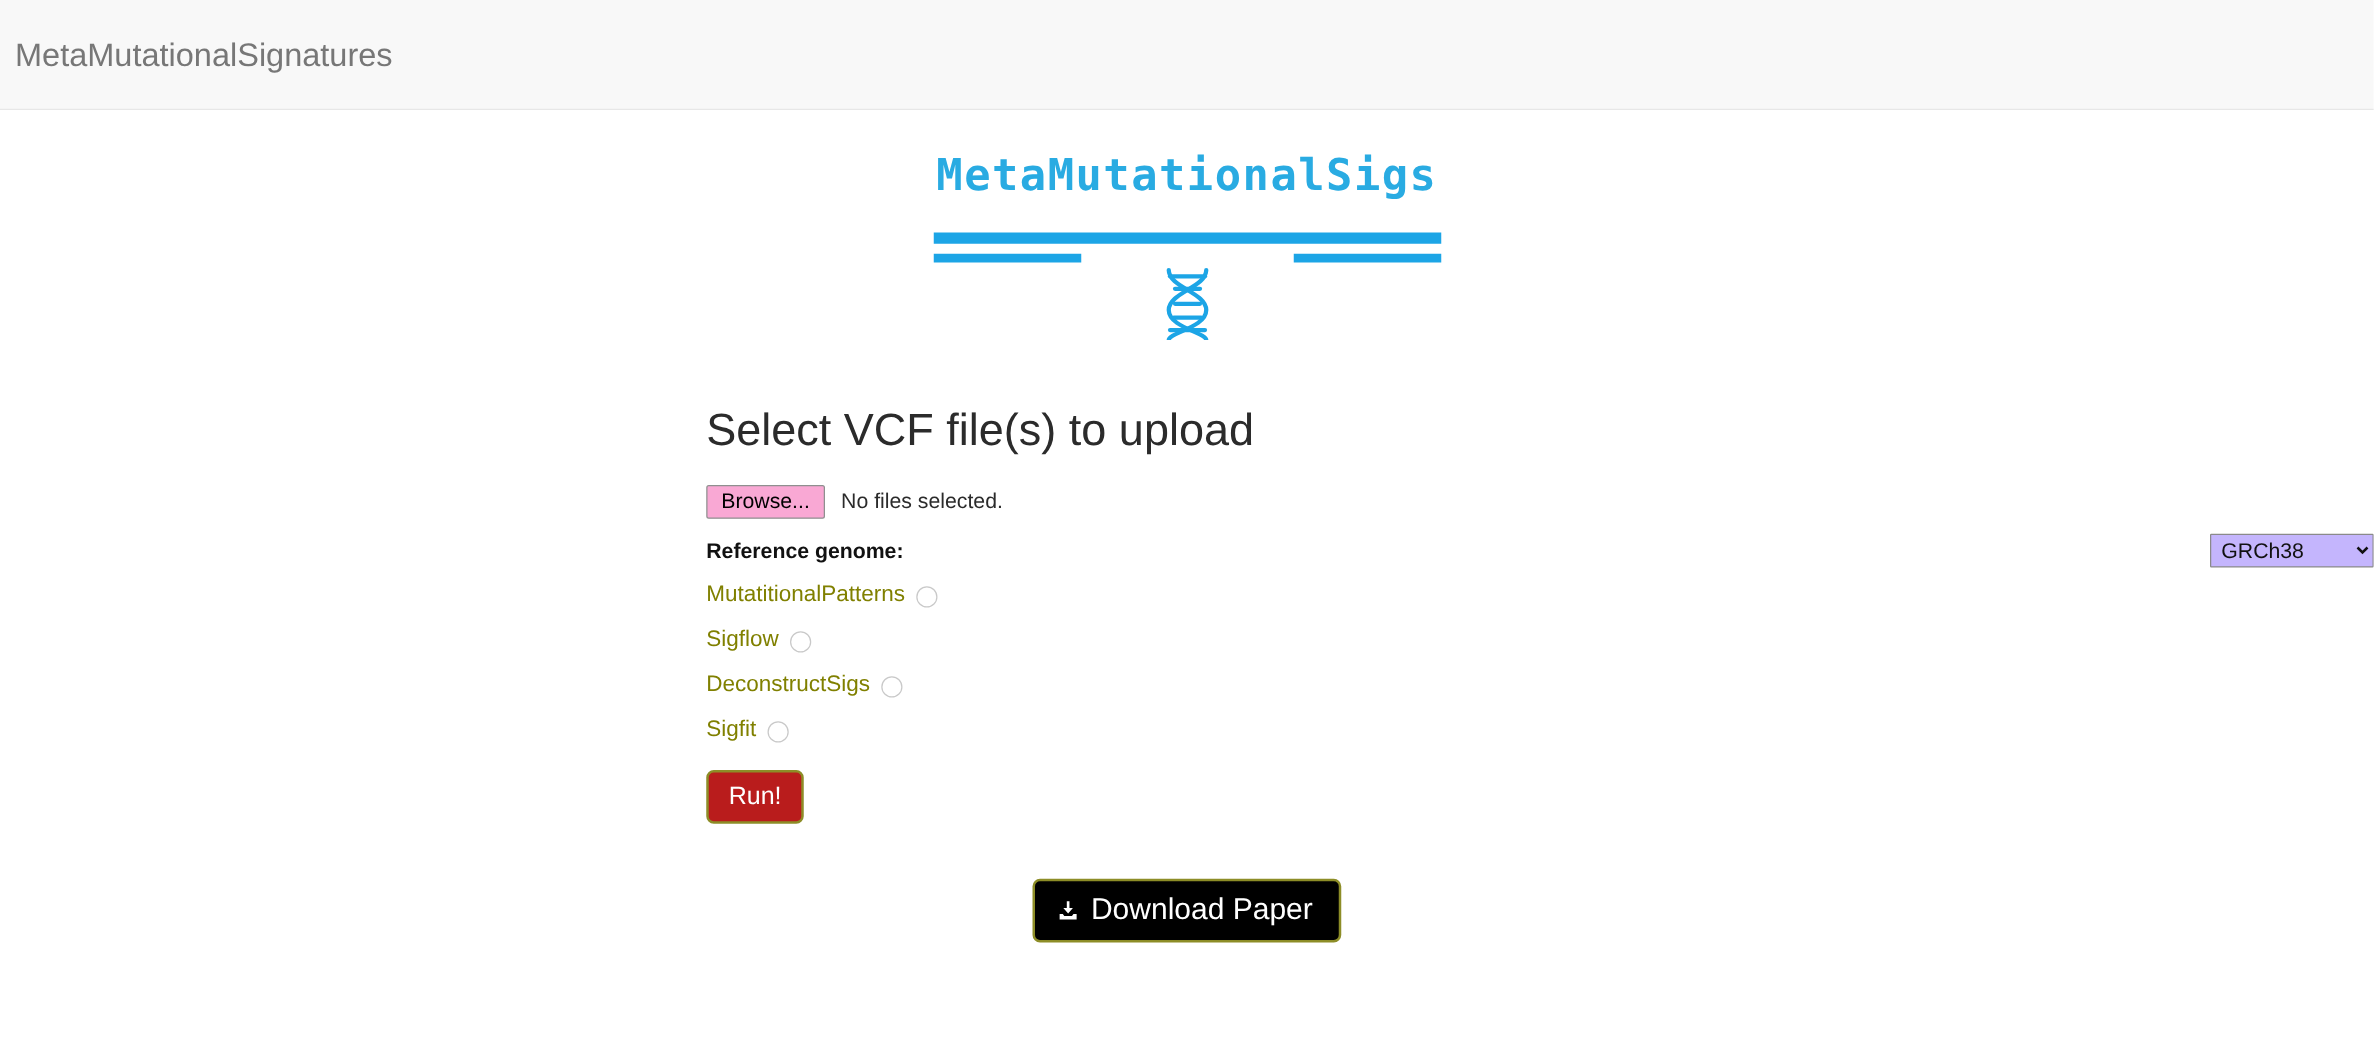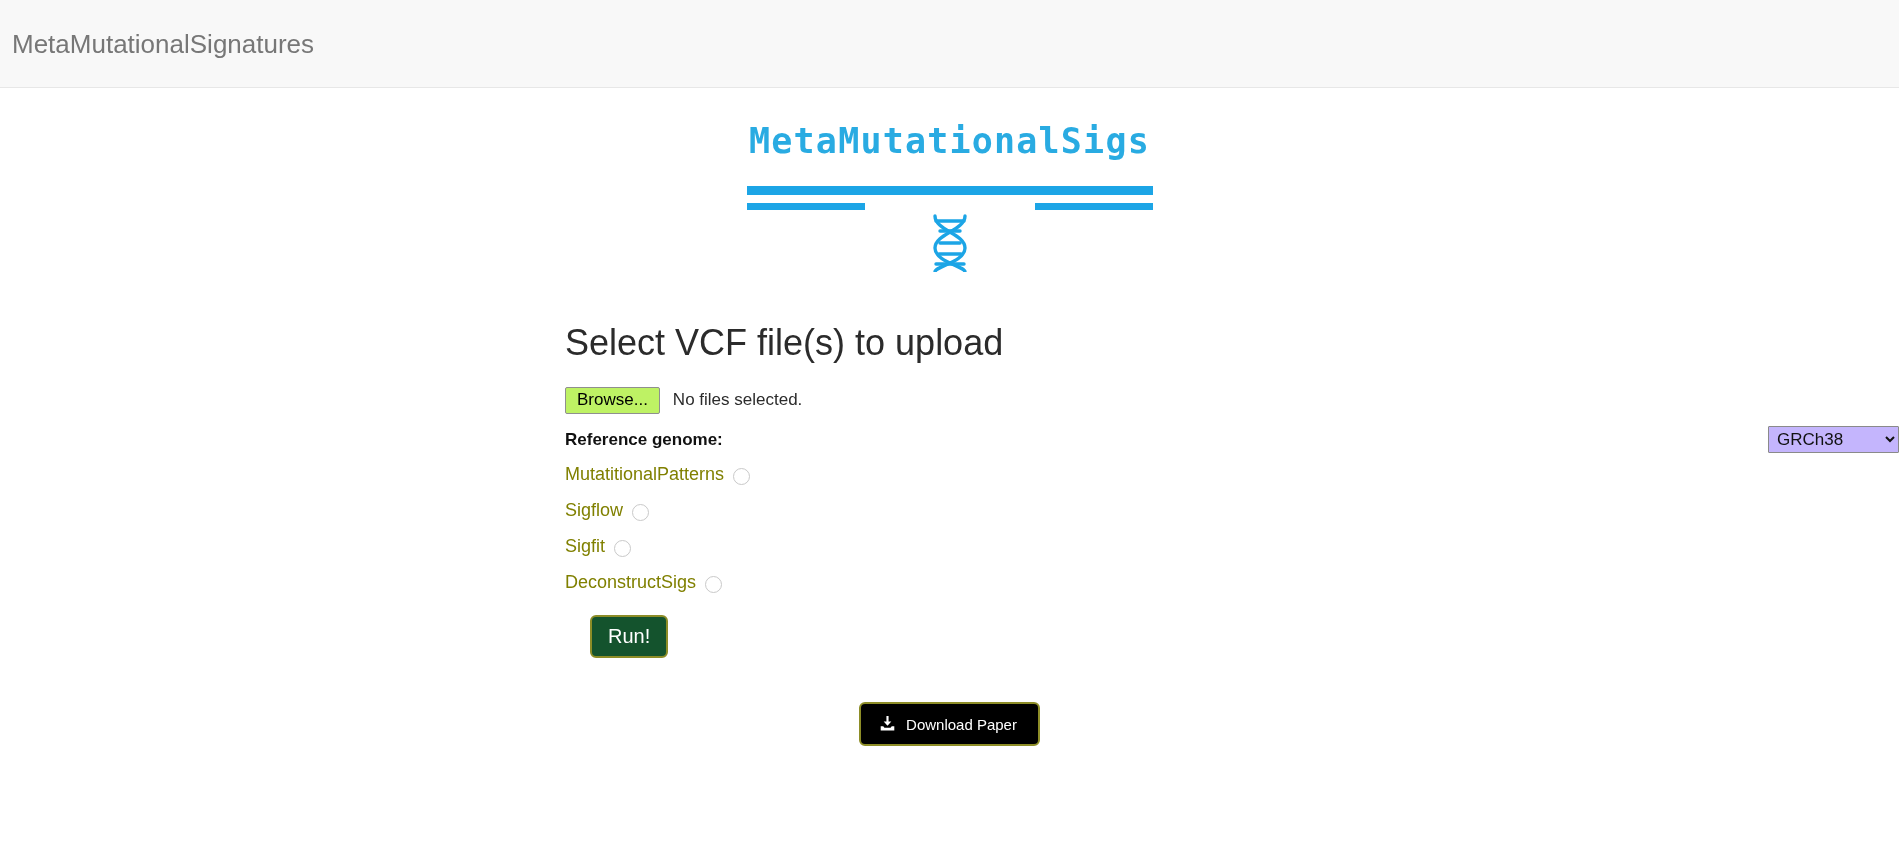--- a/index.html
+++ b/index.html
@@ -100,21 +100,21 @@
   }
   .file-row {
     display: flex;
     align-items: center;
     margin-bottom: 12px;
   }
   .browse-btn {
     font-family: "Liberation Sans", sans-serif;
     font-size: 17px;
     color: #000000;
-    background: #bef264;
+    background: #f9a8d4;
     border: 1px solid #8f8f8f;
     border-radius: 2px;
     padding: 3px 11px 4px 11px;
     line-height: 1.1;
     cursor: pointer;
   }
   .file-status {
     font-size: 17px;
     color: #2b2b2b;
     margin-left: 13px;
@@ -166,46 +166,45 @@
     margin-top: 4px;
     cursor: pointer;
     flex: 0 0 auto;
   }
 
   .run-wrap { margin-top: 22px; }
   .run-btn {
     font-family: "Liberation Sans", sans-serif;
     font-size: 20px;
     color: #ffffff;
-    background: #14532d;
+    background: #b91c1c;
     border: 2px solid #8d8d27;
     border-radius: 6px;
     padding: 9px 16px 10px 16px;
     line-height: 1;
     cursor: pointer;
-    margin-left: 25px;
   }
 
   .download-wrap {
     width: 100%;
     display: flex;
     justify-content: center;
     margin-top: 44px;
   }
   .download-btn {
     font-family: "Liberation Sans", sans-serif;
-    font-size: 15px;
+    font-size: 24px;
     color: #ffffff;
     background: #000000;
     border: 2px solid #8d8d27;
     border-radius: 6px;
     padding: 11px 21px 12px 18px;
     line-height: 1;
     display: inline-flex;
-    align-items: flex-end;
+    align-items: center;
     gap: 10px;
     cursor: pointer;
     text-decoration: none;
   }
   .dl-icon { display: inline-flex; align-items: center; }
 </style>
 </head>
 <body>
 
 <div class="navbar">
@@ -252,25 +251,25 @@
 
   <div class="opt-row">
     <span class="opt-label">MutatitionalPatterns</span>
     <span class="opt-radio"></span>
   </div>
   <div class="opt-row">
     <span class="opt-label">Sigflow</span>
     <span class="opt-radio"></span>
   </div>
   <div class="opt-row">
+    <span class="opt-label">DeconstructSigs</span>
+    <span class="opt-radio"></span>
+  </div>
+  <div class="opt-row">
     <span class="opt-label">Sigfit</span>
-    <span class="opt-radio"></span>
-  </div>
-  <div class="opt-row">
-    <span class="opt-label">DeconstructSigs</span>
     <span class="opt-radio"></span>
   </div>
 
   <div class="run-wrap">
     <button class="run-btn">Run!</button>
   </div>
 </div>
 
 <div class="download-wrap">
   <a class="download-btn" href="#">

